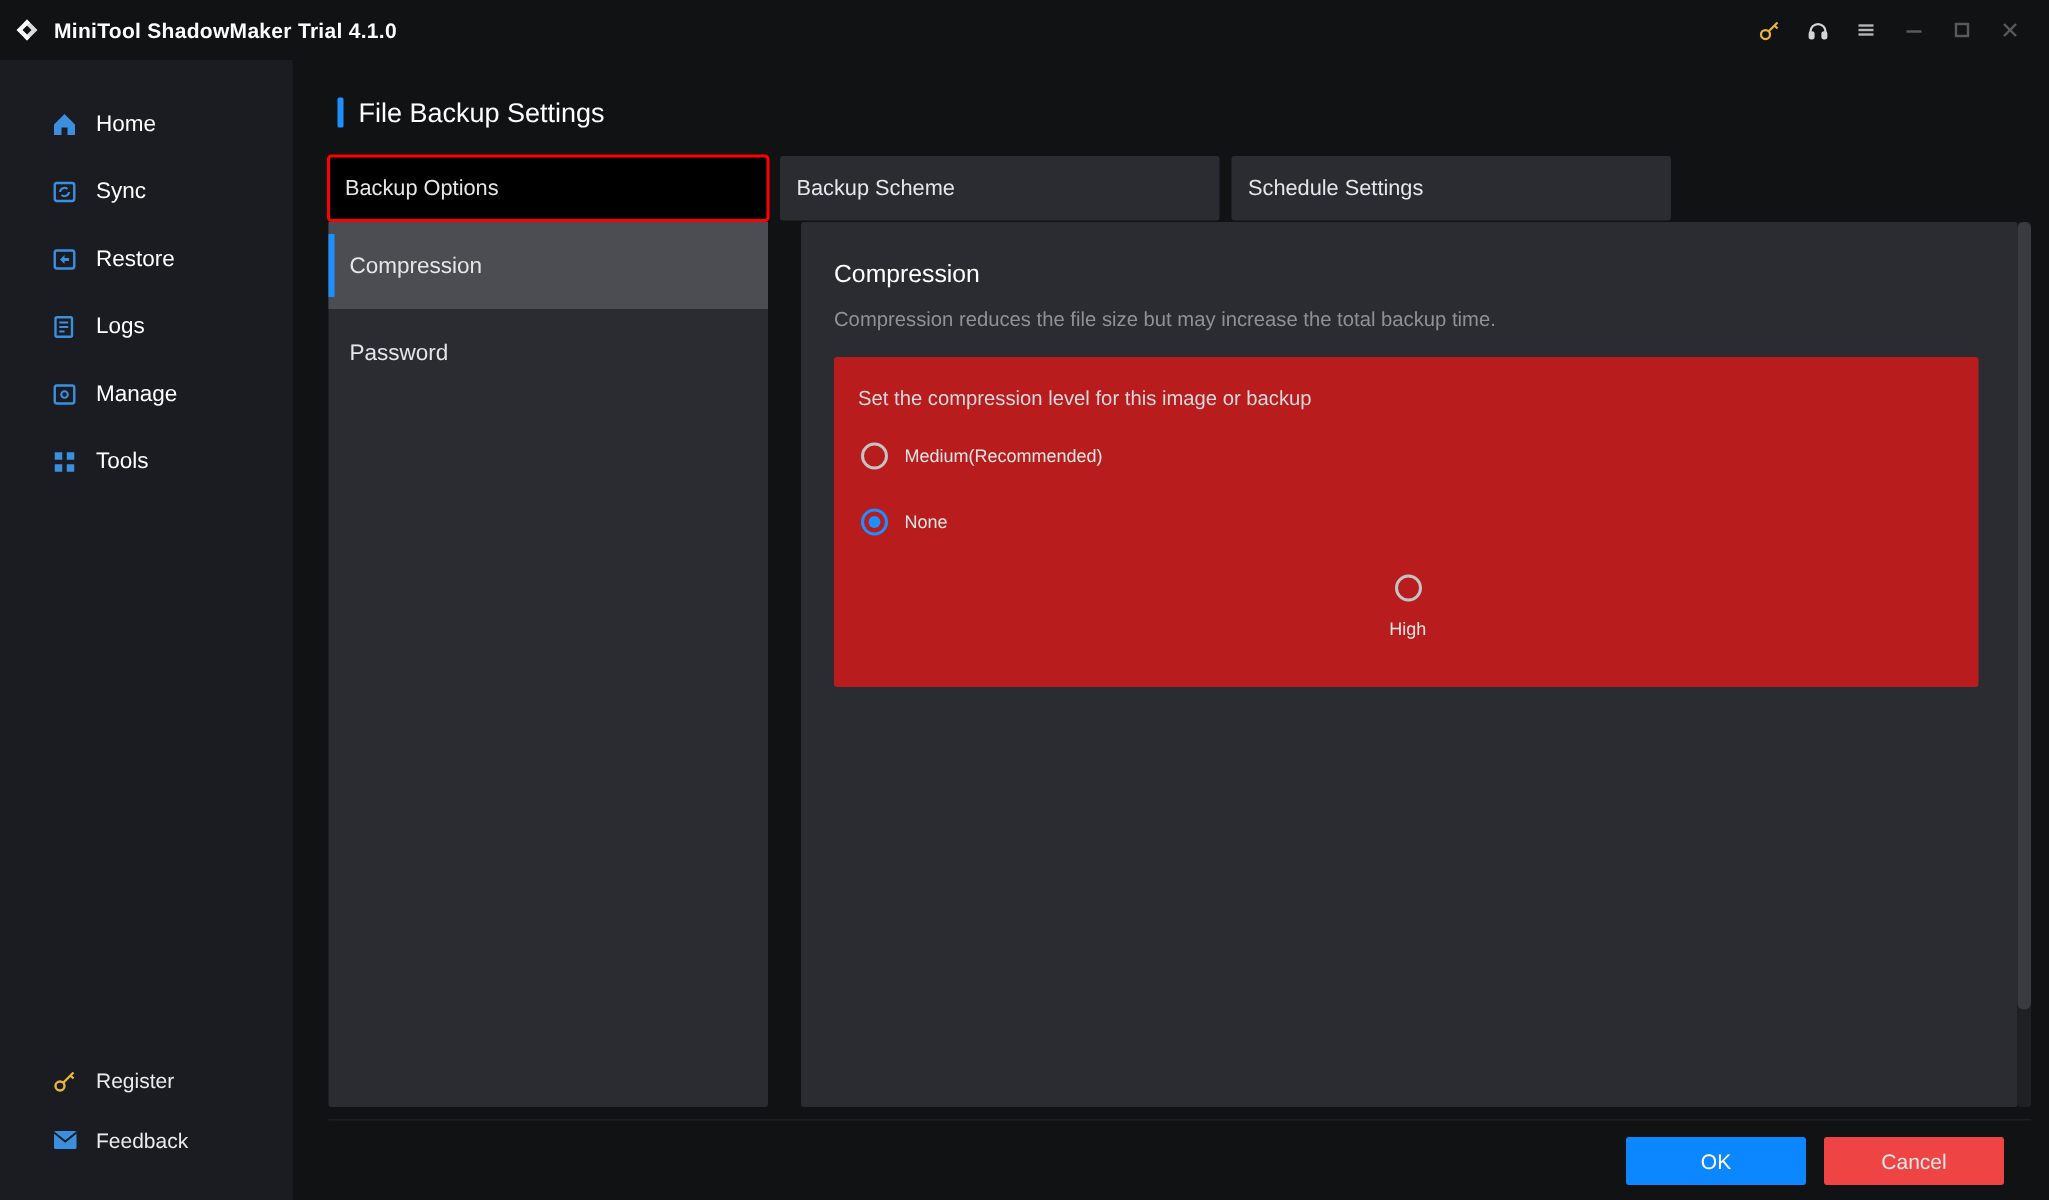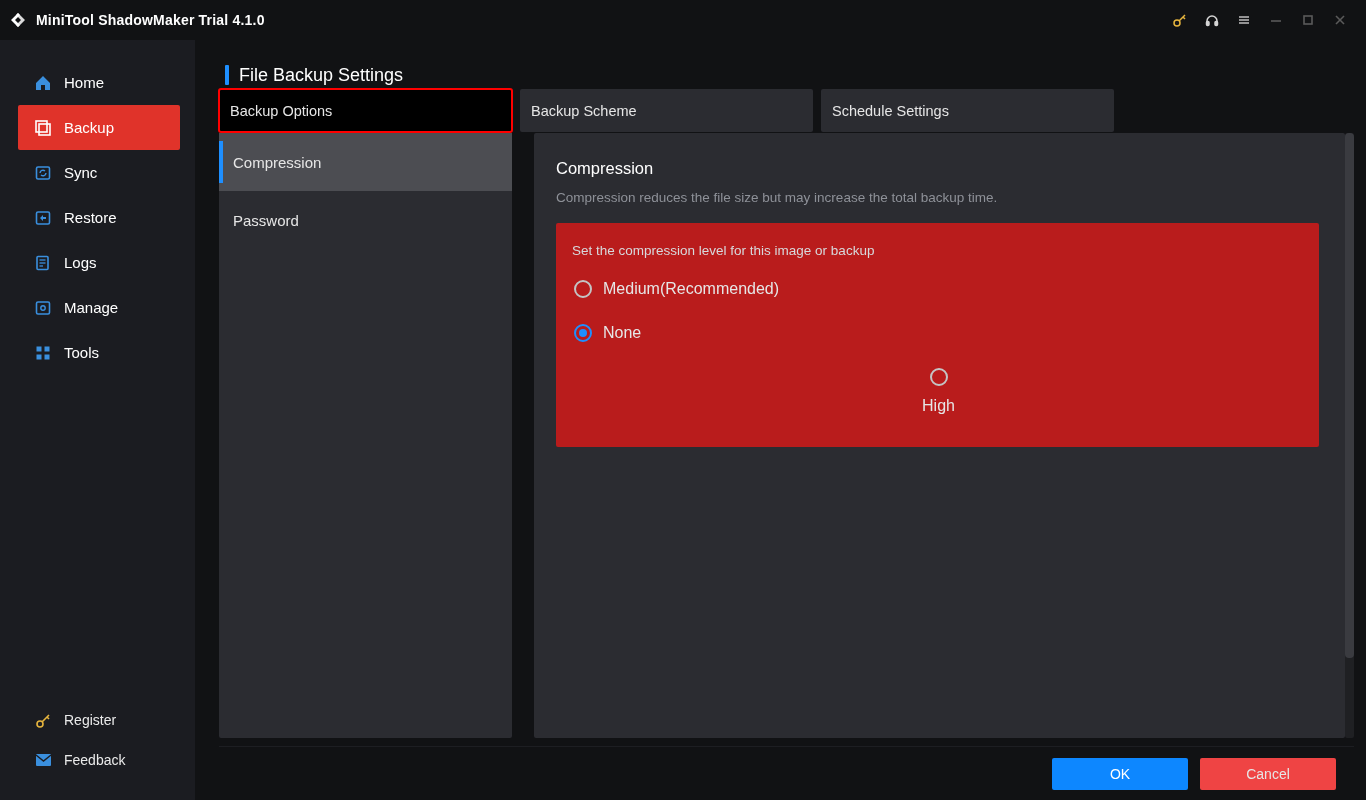--- a/index.html
+++ b/index.html
@@ -24,21 +24,21 @@
     .nav-item { height:45px; display:flex; align-items:center; gap:11px; color:#fff; font-size:15px; padding-left:15px; border-radius:0; }
     .nav-item .ico { width:20px; height:20px; display:flex; align-items:center; justify-content:center; color:#3a8fde; }
     .nav-item.active { background:#e0332a; border-radius:2px; margin-right:10px; }
     .nav-item.active .ico { color:#fff; }
     .sidebar-bottom { padding:0 0 20px 18px; }
     .bottom-item { height:40px; display:flex; align-items:center; gap:11px; font-size:14px; padding-left:15px; color:#eaeaea; }
     .bottom-item .ico { width:20px; display:flex; justify-content:center; }
 
     
     .main { flex:1; display:flex; flex-direction:column; min-width:0; padding:25px 12px 0 24px; }
-    .page-title { display:flex; align-items:flex-start; gap:10px; margin:0 0 3px 6px; }
+    .page-title { display:flex; align-items:flex-start; gap:10px; margin:0 0 18px 6px; }
     .page-title .bar { width:4px; height:20px; background:#1e8fff; border-radius:1px; }
     .page-title h1 { font-size:18px; font-weight:400; color:#fff; }
 
     
     .tabs { display:flex; gap:8px; margin-right:0; }
     .tab { flex:0 0 293px; height:43px; background:#2b2c31; display:flex; align-items:center; padding-left:11px; font-size:14.5px; color:#e6e6e6; border-radius:2px; }
     .tab.active { background:#000000; outline:2px solid #ff0000; outline-offset:-1px; }
 
     
     .content { flex:1; display:flex; gap:22px; margin-top:1px; min-height:0;border-radius:21px; }
@@ -46,32 +46,32 @@
     .optlist-item { height:58px; display:flex; align-items:center; padding-left:14px; font-size:15px; color:#e6e6e6; position:relative; }
     .optlist-item.active { background:#4c4d52; }
     .optlist-item.active::before { content:""; position:absolute; left:0; top:8px; bottom:8px; width:4px; background:#1e8fff; }
 
     .panel-wrap { flex:1; display:flex; min-height:0; }
     .panel { flex:1; background:#2b2c31; border-radius:2px; padding:26px 26px 26px 22px; overflow:hidden; }
     .panel h2 { font-size:16.5px; font-weight:400; margin-bottom:12px; color:#fff; }
     .panel-desc { font-size:13.5px; color:#8e9198; margin-bottom:18px; }
     .option-box { background:#b91c1c; border-radius:2px; padding:20px 16px 26px 16px; }
     .option-box-title { font-size:13.5px; color:#d7d9dc; margin-bottom:22px; }
-    .radio-row { display:flex; align-items:center; gap:11px; margin-bottom:26px; padding-left:2px; font-size:16px; color:#e6e6e6; }
+    .radio-row { display:flex; align-items:center; gap:11px; margin-bottom:26px; padding-left:2px; font-size:12px; color:#e6e6e6; }
     .radio-row:last-child { margin-bottom:6px;flex-direction:column; }
     .radio-outer { width:18px; height:18px; border:2px solid #c4c4c4; border-radius:50%; display:flex; align-items:center; justify-content:center; }
     .radio-outer.checked { border-color:#1e8fff; }
     .radio-inner { width:8px; height:8px; background:#1e8fff; border-radius:50%; }
 
     .panel-scroll { width:9px; background:#1f2023; position:relative; border-radius:2px; }
     .panel-scroll .thumb { position:absolute; top:0; left:0; right:0; height:525px; background:#3a3b40; border-radius:4px; }
 
     
     .footer { height:54px; display:flex; align-items:center; justify-content:flex-end; gap:12px; padding-right:18px; border-top:1px solid #1d1e22; margin-top:8px; }
-    .btn { width:136px; height:32px; display:flex; align-items:center; justify-content:center; font-size:14px; border-radius:2px; }
+    .btn { width:120px; height:32px; display:flex; align-items:center; justify-content:center; font-size:14px; border-radius:2px; }
     .btn.primary { background:#0d87ff; color:#fff; }
     .btn.secondary { background:#ef4444; color:#e6e6e6; }
   </style>
 </head>
 <body>
 
 <div class="app">
 
   <div class="titlebar">
     <div class="titlebar-left">
@@ -137,29 +137,20 @@
 
     <div class="sidebar">
       <div class="nav">
         <div class="nav-item">
           <span class="ico">
               <svg width="18" height="18" viewBox="0 0 18 18">
                 <path d="M2 9 L9 2 L16 9 V16 H11 V11 H7 V16 H2 Z" fill="currentColor"></path>
               </svg>
             </span>
           <span>Home</span>
-        </div>
-        <div class="nav-item active">
-          <span class="ico">
-              <svg width="18" height="18" viewBox="0 0 18 18">
-                <rect x="2" y="2" width="11" height="11" fill="none" stroke="currentColor" stroke-width="1.6"></rect>
-                <rect x="5" y="5" width="11" height="11" fill="none" stroke="currentColor" stroke-width="1.6"></rect>
-              </svg>
-            </span>
-          <span>Backup</span>
         </div>
         <div class="nav-item">
           <span class="ico">
               <svg width="18" height="18" viewBox="0 0 18 18">
                 <rect x="2.5" y="3" width="13" height="12" rx="1.5" fill="none" stroke="currentColor" stroke-width="1.6"></rect>
                 <path d="M6 9a3 3 0 0 1 5-2M12 9a3 3 0 0 1-5 2" fill="none" stroke="currentColor" stroke-width="1.4"></path>
               </svg>
             </span>
           <span>Sync</span>
         </div>

